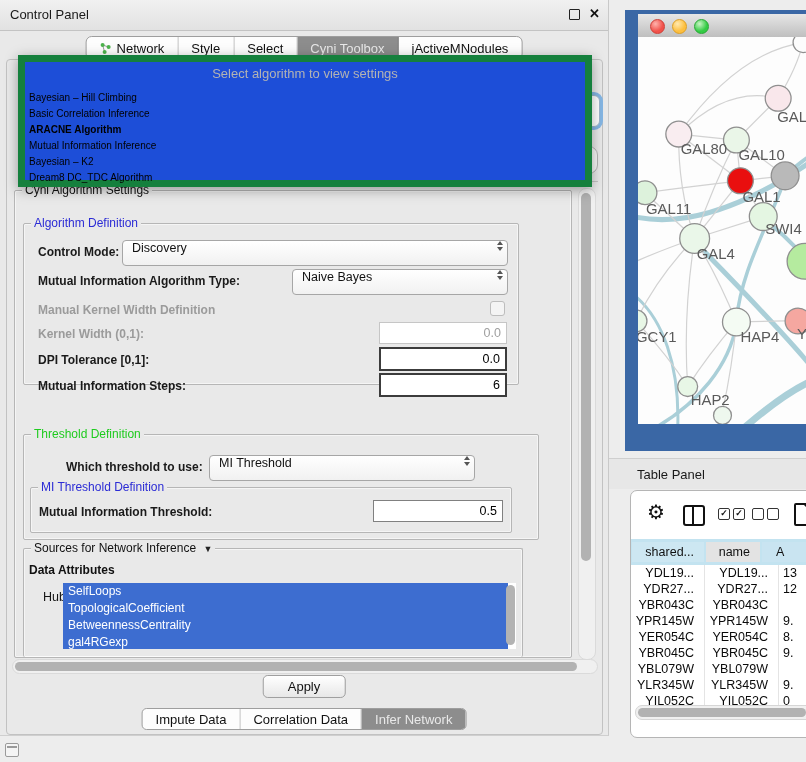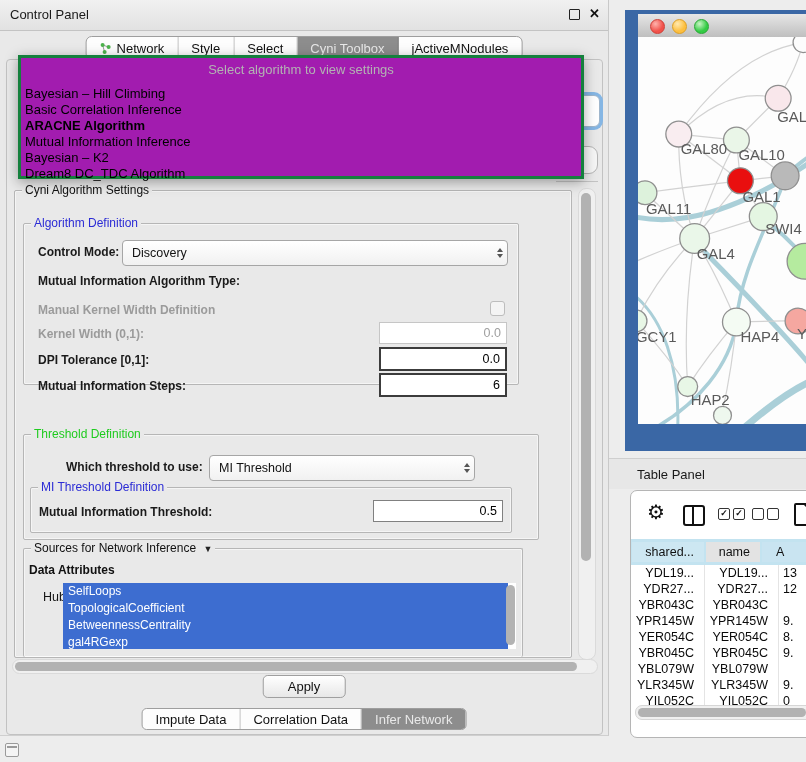--- a/index.html
+++ b/index.html
@@ -29,39 +29,39 @@
     border:1px solid #c2c2c2;border-radius:4px;background:#e9e9e9;}
 
   
   .hidden-combo{position:absolute;left:520px;top:95px;width:78px;height:30px;border:1px solid #9fb6cc;
     border-radius:6px;background:#fff;box-shadow:0 0 0 3px #85b6e4;}
   .hidden-field{position:absolute;left:500px;top:146px;width:96px;height:26px;border:1px solid #b5b5b5;
     border-radius:9px;background:#f6f6f6;}
   .hidden-line{position:absolute;left:556px;top:181px;width:42px;height:1px;background:#c4c4c4;}
 
   
-  .algo-popup{position:absolute;left:18px;top:55px;width:560px;height:118px;background:#a21caf;
-    border:3px solid #15803d;box-shadow:0 3px 12px rgba(0,0,0,.35);z-index:40;}
+  .algo-popup{position:absolute;left:18px;top:55px;width:560px;height:118px;background:#1d4ed8;
+    border:7px solid #15803d;box-shadow:0 3px 12px rgba(0,0,0,.35);z-index:40;}
   .popup-header{margin-top:4px;text-align:center;font-size:13px;color:#b3b3b3;}
-  .popup-item{height:16px;line-height:16px;padding-left:4px;font-size:13px;color:#000;cursor:pointer;}
+  .popup-item{height:16px;line-height:16px;padding-left:4px;font-size:10px;color:#000;cursor:pointer;}
   .popup-item.bold{font-weight:bold;}
 
   
   .group{position:absolute;border:1px solid #b6b6b6;border-radius:2px;box-shadow:inset 0 0 0 1px rgba(255,255,255,.55);}
   .group>.legend{position:absolute;top:-8px;left:7px;background:#e9e9e9;padding:0 3px;font-size:12px;color:#111;white-space:nowrap;}
   .legend.blue{color:#2b2bd5;}
   .legend.green{color:#1ecb1e;}
 
   .cyni-group{left:14px;top:190px;width:556px;height:466px;}
 
   .field-label{position:absolute;font-size:12px;font-weight:bold;color:#1a1a1a;white-space:nowrap;}
   .field-label.disabled{color:#9b9b9b;}
 
   .combo{position:absolute;height:24px;border:1px solid #a6a6a6;border-radius:4px;
-    background:linear-gradient(#ffffff,#f1f1f1);display:flex;align-items:center;cursor:pointer;}
+    background:linear-gradient(#ffffff,#f1f1f1);display:flex;align-items:flex-start;cursor:pointer;}
   .combo .val{flex:1;padding-left:9px;font-size:12.5px;color:#111;white-space:nowrap;overflow:hidden;}
   .combo .arrows{width:15px;display:flex;flex-direction:column;align-items:center;justify-content:center;gap:2px;}
   .tri-up{width:0;height:0;border-left:3.5px solid transparent;border-right:3.5px solid transparent;border-bottom:4px solid #555;}
   .tri-down{width:0;height:0;border-left:3.5px solid transparent;border-right:3.5px solid transparent;border-top:4px solid #555;}
 
   .numfield{position:absolute;height:20px;background:#fff;font-size:12.5px;text-align:right;
     padding:0 5px;font-family:"Liberation Sans",sans-serif;}
   .numfield.disabled{border:1px solid #c6c6c6;color:#9f9f9f;}
   .numfield.strong{border:2px solid #3c3c3c;color:#000;}
   .numfield.normal{border:1px solid #808080;color:#000;}
@@ -203,20 +203,27 @@
         <span class="field-label" style="left:14px;top:21px;">Control Mode:</span>
         <div class="combo" style="left:98px;top:16px;width:384px;">
           <span class="val">Discovery</span>
           <span class="arrows">
               <span class="tri-up"></span>
               <span class="tri-down"></span>
             </span>
         </div>
 
         <span class="field-label" style="left:14px;top:50px;">Mutual Information Algorithm Type:</span>
+        <div class="combo" style="left:268px;top:45px;width:214px;">
+          <span class="val">Naive Bayes</span>
+          <span class="arrows">
+              <span class="tri-up"></span>
+              <span class="tri-down"></span>
+            </span>
+        </div>
 
         <span class="field-label disabled" style="left:14px;top:79px;">Manual Kernel Width Definition</span>
         <div class="checkbox" style="left:466px;top:77px;"></div>
 
         <span class="field-label disabled" style="left:14px;top:103px;">Kernel Width (0,1):</span>
         <div class="numfield disabled" style="left:355px;top:98px;width:116px;line-height:20px;">0.0</div>
 
         <span class="field-label" style="left:14px;top:129px;">DPI Tolerance [0,1]:</span>
         <div class="numfield strong" style="left:355px;top:123px;width:114px;line-height:20px;">0.0</div>
 

